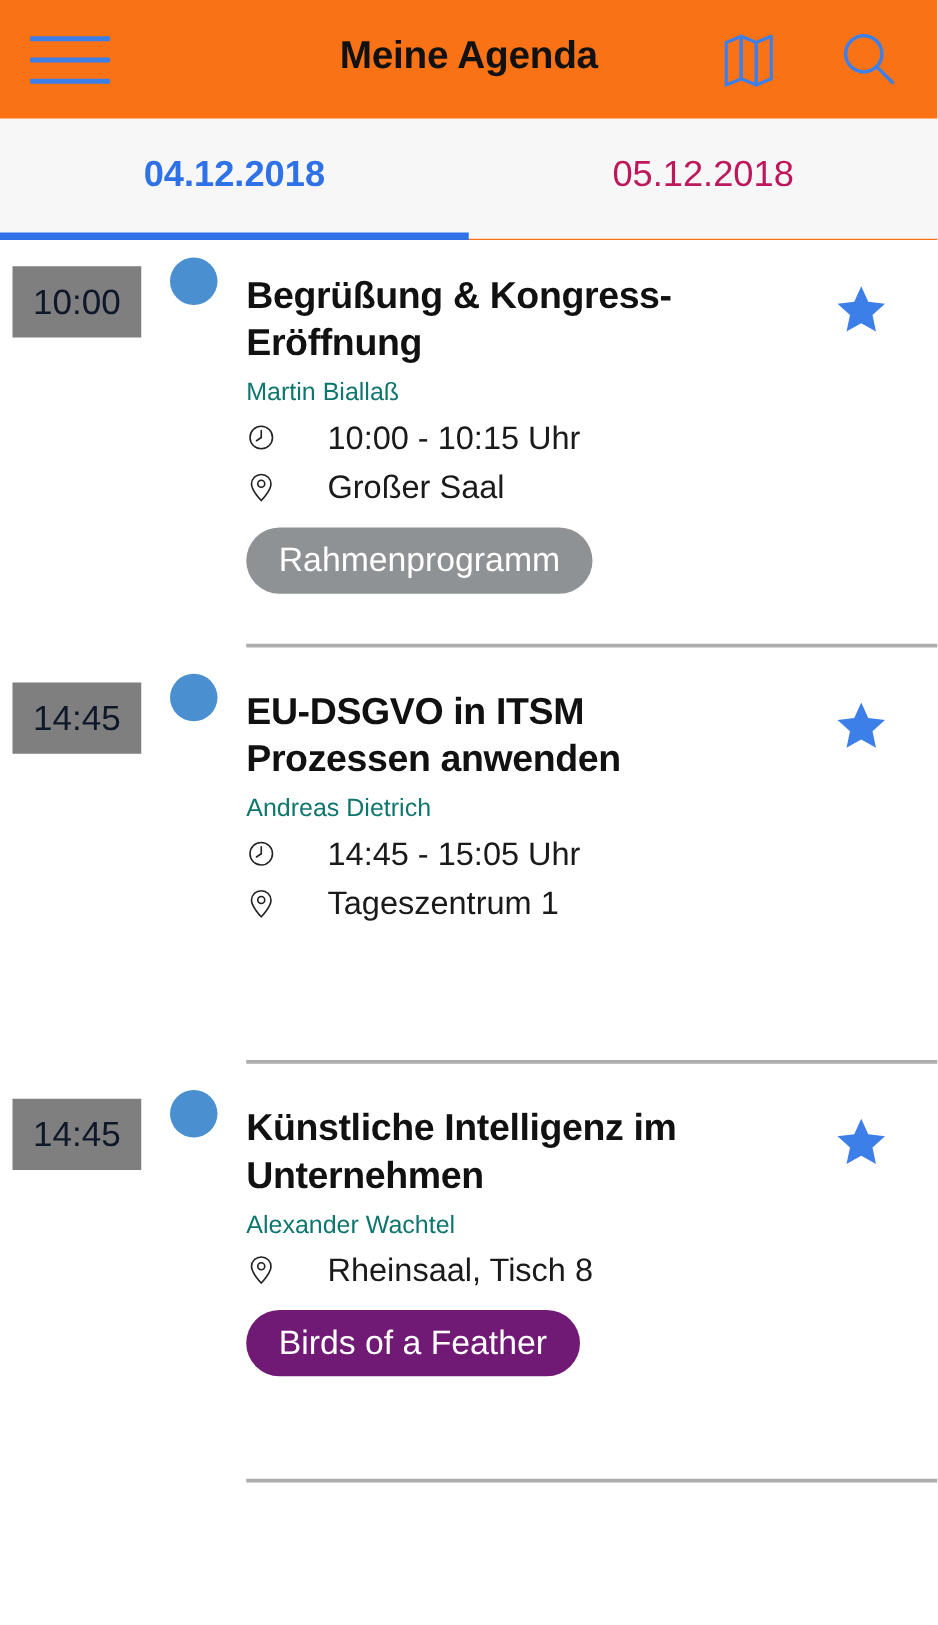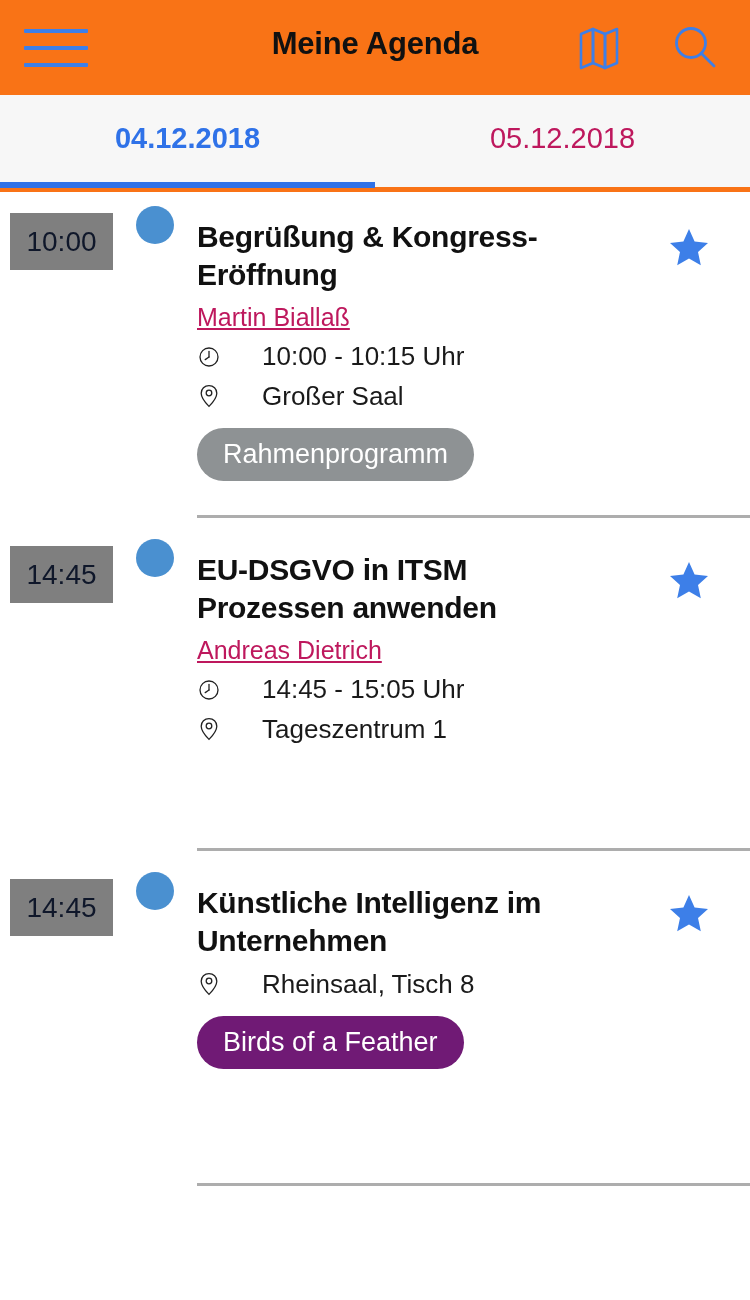--- a/index.html
+++ b/index.html
@@ -75,21 +75,21 @@
   }
 
   
   .tabs {
     position: absolute;
     top: 95px; left: 0;
     width: 750px;
     height: 97px;
     background: #f7f7f7;
     display: flex;
-    border-bottom: 5px solid #f97316;
+    border-bottom: 1px solid #f97316;
   }
   .tab {
     flex: 1;
     display: flex;
     align-items: center;
     justify-content: center;
     font-size: 29px;
     color: #be185d;
     position: relative;
     cursor: pointer;
@@ -158,25 +158,24 @@
   .card-title {
     font-size: 30px;
     font-weight: bold;
     color: #111111;
     line-height: 1.28;
     letter-spacing: -0.3px;
     max-width: 420px;
   }
 
   .card-speaker {
-    font-size: 25px;
-    color: #be185d;
+    font-size: 20px;
+    color: #0f766e;
     margin-top: 6px;
     line-height: 1.3;
-    text-decoration: underline;
   }
 
   .meta-row {
     display: flex;
     align-items: center;
     font-size: 26px;
     color: #1a1a1a;
     margin-top: 7px;
     line-height: 1.25;
     gap: 32px;
@@ -342,20 +341,21 @@
 
       <div class="divider" style="top:655px;"></div>
     </div>
 
     <div class="event">
       <div class="time-badge" style="top:686px;">14:45</div>
       <div class="dot" style="top:679px;"></div>
 
       <div class="card" style="top:691px;">
         <div class="card-title">Künstliche Intelligenz im Unternehmen</div>
+        <div class="card-speaker">Alexander Wachtel</div>
 
 
         <div class="meta-row">
           <span class="micon">
             <svg width="20" height="24" viewBox="0 0 20 24" fill="none" aria-hidden="true">
               <path d="M10 1.6 C5.6 1.6 2.2 5 2.2 9.2 C2.2 14.4 10 22.4 10 22.4 C10 22.4 17.8 14.4 17.8 9.2 C17.8 5 14.4 1.6 10 1.6 Z" stroke="#222" stroke-width="1.3" fill="none"></path>
               <circle cx="10" cy="9" r="2.8" stroke="#222" stroke-width="1.3" fill="none"></circle>
             </svg>
           </span>
           <span>Rheinsaal, Tisch 8</span>

